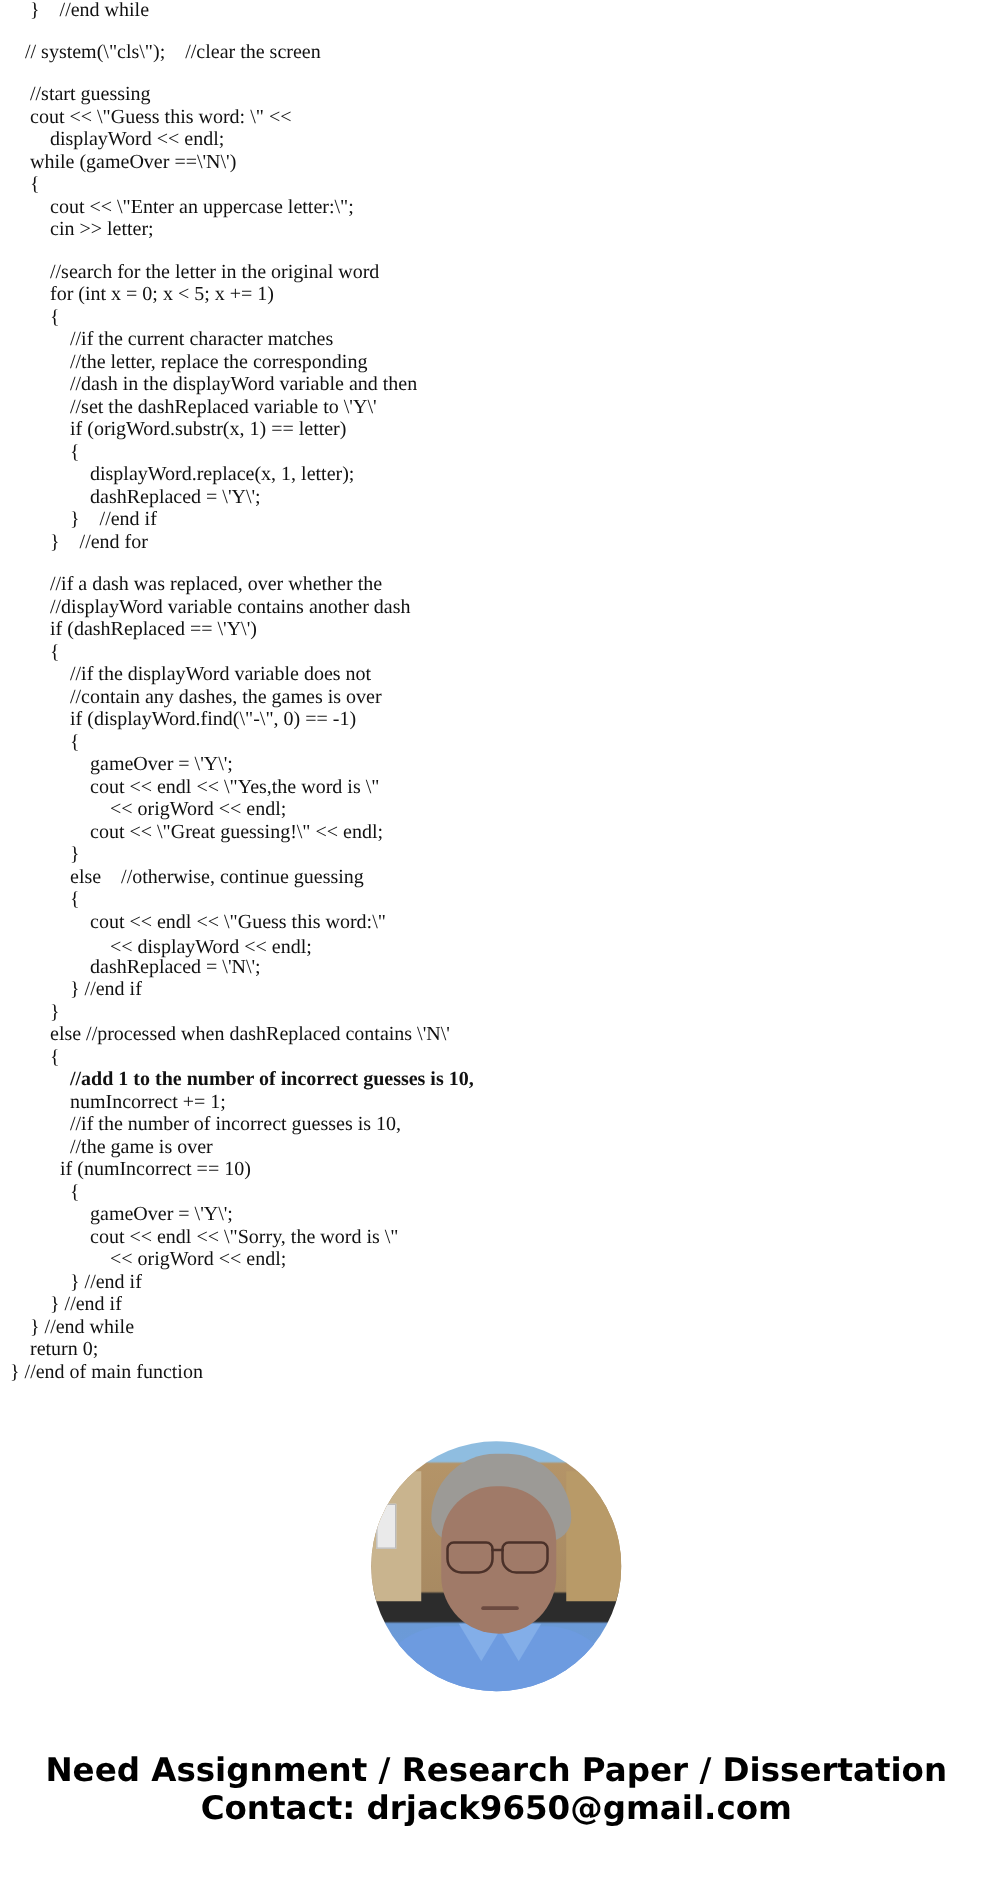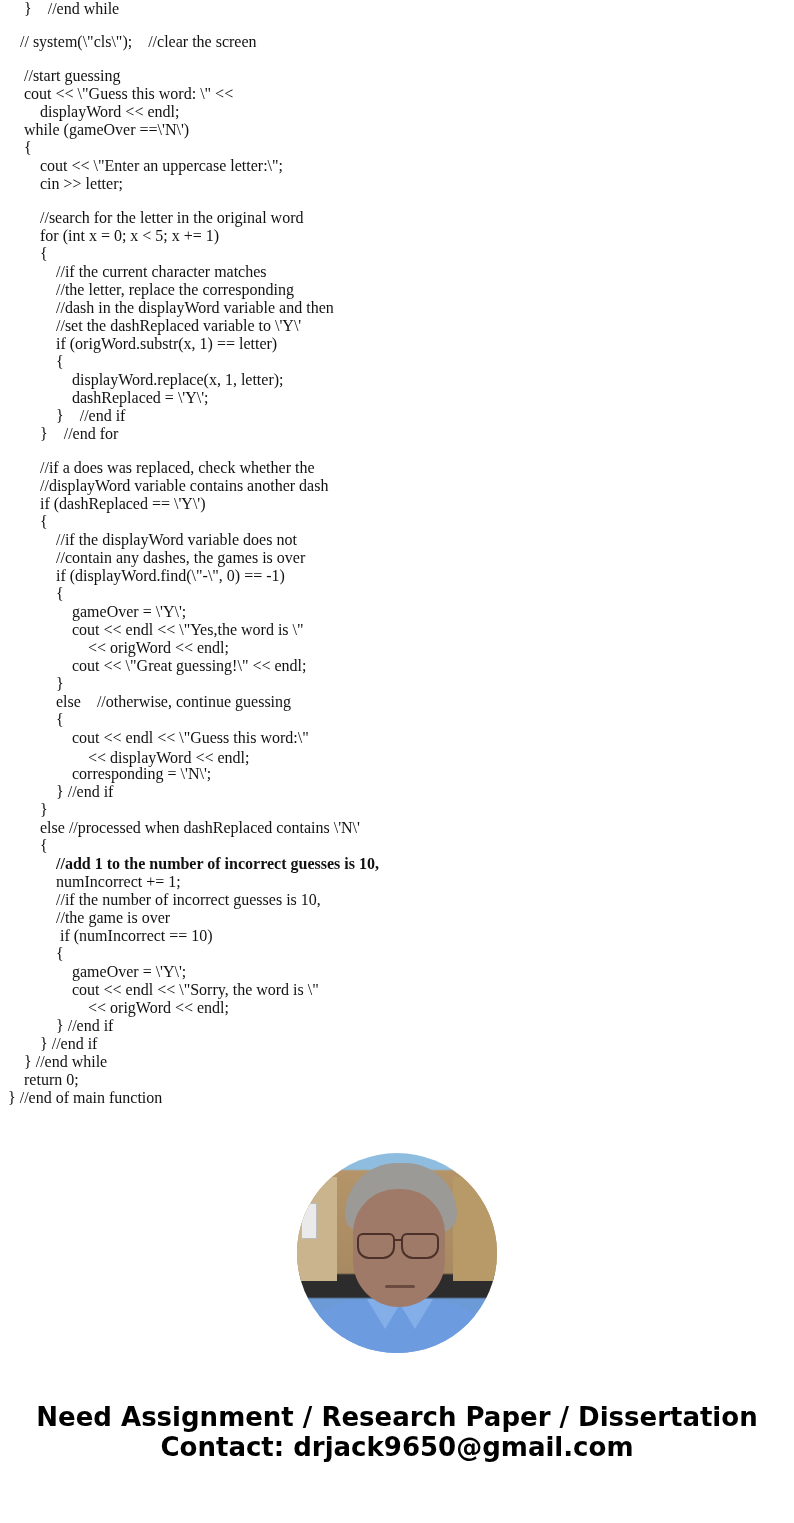--- a/index.html
+++ b/index.html
@@ -51,47 +51,47 @@
     <div class="line" style="left: 56px; top: 263px;">//if the current character matches</div>
     <div class="line" style="left: 56px; top: 281px;">//the letter, replace the corresponding</div>
     <div class="line" style="left: 56px; top: 299px;">//dash in the displayWord variable and then</div>
     <div class="line" style="left: 56px; top: 317px;">//set the dashReplaced variable to \'Y\'</div>
     <div class="line" style="left: 56px; top: 335px;">if (origWord.substr(x, 1) == letter)</div>
     <div class="line" style="left: 56px; top: 353px;">{</div>
     <div class="line" style="left: 72px; top: 371px;">displayWord.replace(x, 1, letter);</div>
     <div class="line" style="left: 72px; top: 389px;">dashReplaced = \'Y\';</div>
     <div class="line" style="left: 56px; top: 407px;">}    //end if</div>
     <div class="line" style="left: 40px; top: 425px;">}    //end for</div>
-    <div class="line" style="left: 40px; top: 459px;">//if a does was replaced, check whether the</div>
+    <div class="line" style="left: 40px; top: 459px;">//if a dash was replaced, over whether the</div>
     <div class="line" style="left: 40px; top: 477px;">//displayWord variable contains another dash</div>
     <div class="line" style="left: 40px; top: 495px;">if (dashReplaced == \'Y\')</div>
     <div class="line" style="left: 40px; top: 513px;">{</div>
     <div class="line" style="left: 56px; top: 531px;">//if the displayWord variable does not</div>
     <div class="line" style="left: 56px; top: 549px;">//contain any dashes, the games is over</div>
     <div class="line" style="left: 56px; top: 567px;">if (displayWord.find(\"-\", 0) == -1)</div>
     <div class="line" style="left: 56px; top: 585px;">{</div>
     <div class="line" style="left: 72px; top: 603px;">gameOver = \'Y\';</div>
     <div class="line" style="left: 72px; top: 621px;">cout &lt;&lt; endl &lt;&lt; \"Yes,the word is \"</div>
     <div class="line" style="left: 88px; top: 639px;">&lt;&lt; origWord &lt;&lt; endl;</div>
     <div class="line" style="left: 72px; top: 657px;">cout &lt;&lt; \"Great guessing!\" &lt;&lt; endl;</div>
     <div class="line" style="left: 56px; top: 675px;">}</div>
     <div class="line" style="left: 56px; top: 693px;">else    //otherwise, continue guessing</div>
     <div class="line" style="left: 56px; top: 711px;">{</div>
     <div class="line" style="left: 72px; top: 729px;">cout &lt;&lt; endl &lt;&lt; \"Guess this word:\"</div>
     <div class="line" style="left: 88px; top: 749px;">&lt;&lt; displayWord &lt;&lt; endl;</div>
-    <div class="line" style="left: 72px; top: 765px;">corresponding = \'N\';</div>
+    <div class="line" style="left: 72px; top: 765px;">dashReplaced = \'N\';</div>
     <div class="line" style="left: 56px; top: 783px;">} //end if</div>
     <div class="line" style="left: 40px; top: 801px;">}</div>
     <div class="line" style="left: 40px; top: 819px;">else //processed when dashReplaced contains \'N\'</div>
     <div class="line" style="left: 40px; top: 837px;">{</div>
     <div class="line" style="left: 56px; top: 855px; font-weight: bold;">//add 1 to the number of incorrect guesses is 10,</div>
     <div class="line" style="left: 56px; top: 873px;">numIncorrect += 1;</div>
     <div class="line" style="left: 56px; top: 891px;">//if the number of incorrect guesses is 10,</div>
     <div class="line" style="left: 56px; top: 909px;">//the game is over</div>
-    <div class="line" style="left: 60px; top: 927px;">if (numIncorrect == 10)</div>
+    <div class="line" style="left: 48px; top: 927px;">if (numIncorrect == 10)</div>
     <div class="line" style="left: 56px; top: 945px;">{</div>
     <div class="line" style="left: 72px; top: 963px;">gameOver = \'Y\';</div>
     <div class="line" style="left: 72px; top: 981px;">cout &lt;&lt; endl &lt;&lt; \"Sorry, the word is \"</div>
     <div class="line" style="left: 88px; top: 999px;">&lt;&lt; origWord &lt;&lt; endl;</div>
     <div class="line" style="left: 56px; top: 1017px;">} //end if</div>
     <div class="line" style="left: 40px; top: 1035px;">} //end if</div>
     <div class="line" style="left: 24px; top: 1053px;">} //end while</div>
     <div class="line" style="left: 24px; top: 1071px;">return 0;</div>
     <div class="line" style="left: 8px; top: 1089px;">} //end of main function</div>
   </div>

